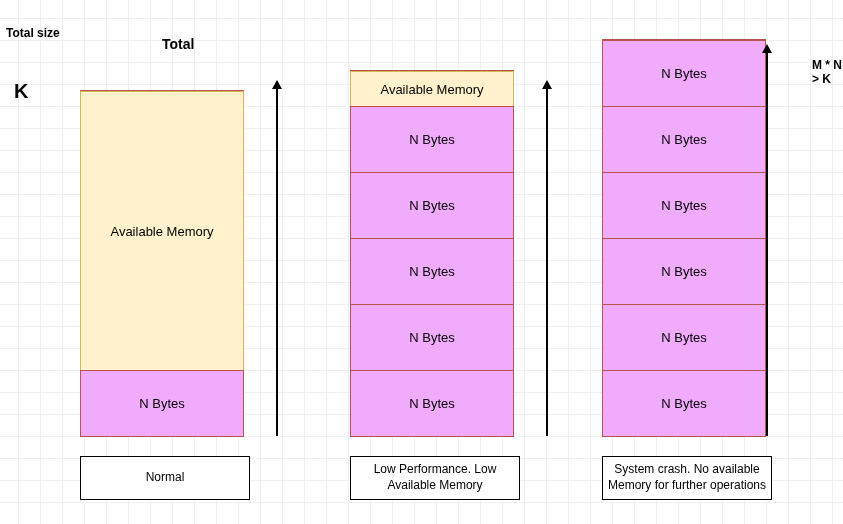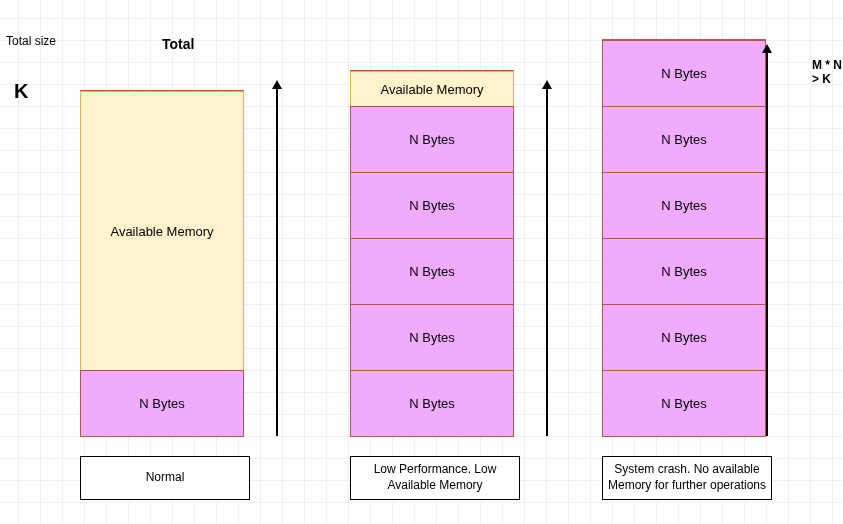--- a/index.html
+++ b/index.html
@@ -13,23 +13,23 @@
       height: 524px;
       background-image:
         linear-gradient(#f0f0f0 1px, transparent 1px),
         linear-gradient(90deg, #f0f0f0 1px, transparent 1px);
       background-size: 22px 22px;
       background-position: -4px -4px;
     }
     .label-total-size {
       position: absolute;
       left: 6px;
-      top: 34px;
+      top: 26px;
       font-size: 12px;
-      font-weight: normal;
+      font-weight: bold;
     }
     .label-heap {
       position: absolute;
       left: 162px;
       top: 36px;
       font-size: 14px;
       font-weight: bold;
     }
     .label-k {
       position: absolute;

